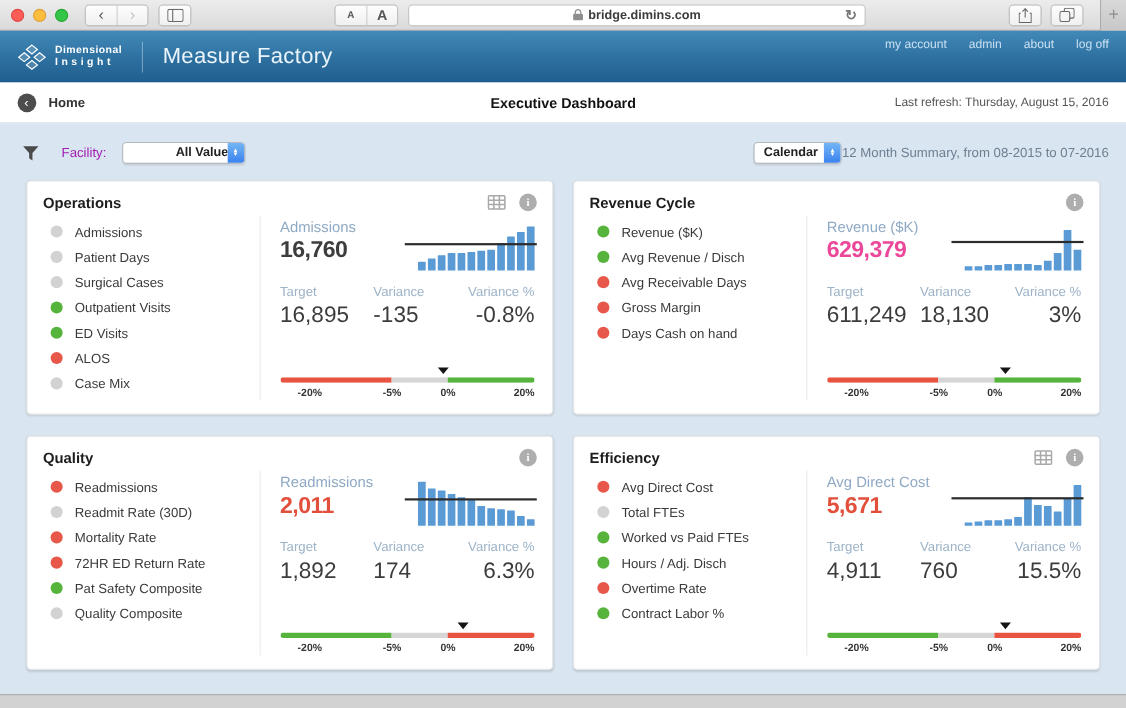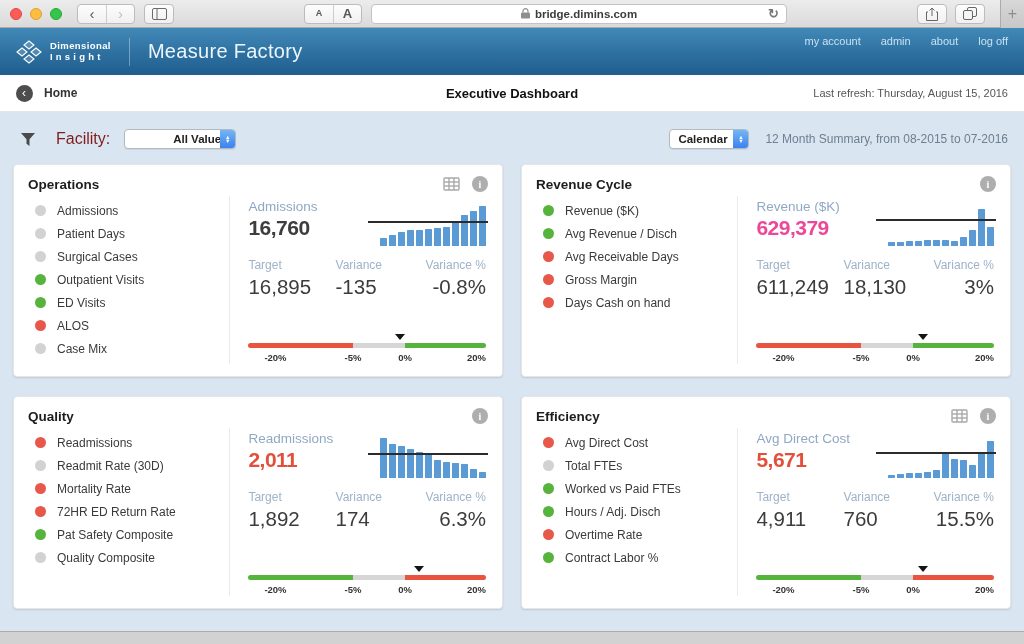--- a/index.html
+++ b/index.html
@@ -51,35 +51,35 @@
   .home-chip { display:flex; align-items:center; gap:11px; cursor:pointer; }
   .home-circle { width:17px; height:17px; border-radius:50%; background:#4d4d4d; color:#fff;
     display:flex; align-items:center; justify-content:center; font-size:12px; line-height:1; padding-right:1px; }
   .home-label { font-size:12px; font-weight:700; color:#333; }
   .page-title { position:absolute; left:50%; transform:translateX(-50%); font-size:13px; font-weight:700; color:#111; }
   .last-refresh { margin-left:auto; font-size:11px; color:#555; }
 
   
   .content { flex:1; display:flex; flex-direction:column; background:#d9e5f0; }
   .filter-row { display:flex; align-items:center; padding:17px 16px 13px 20px; gap:14px; }
-  .filter-label { font-size:16px; color:#7f1d1d; }
+  .filter-label { font-size:12px; color:#a21caf; }
   .mac-select { display:inline-flex; align-items:center; height:20px; background:#fff; border:1px solid #b3b9c0;
     border-radius:4px; font-size:11.5px; color:#222; box-shadow:0 1px 1px rgba(0,0,0,.07); cursor:pointer; }
   .sel-text { flex:1; padding:0 8px; font-weight:600; white-space:nowrap; overflow:hidden; }
   .stepper { width:15px; align-self:stretch; background:linear-gradient(#74b6f5,#3b82ee);
     border-radius:0 3px 3px 0; display:flex; flex-direction:column; align-items:center; justify-content:center;
     color:#fff; font-size:5.5px; line-height:4.5px; }
   .facility { width:112px;padding-left:40px; }
   .calendar { width:80px; }
-  .filter-right { margin-left:auto; display:flex; align-items:center; gap:16px; }
+  .filter-right { margin-left:auto; display:flex; align-items:center; }
   .summary { font-size:12px; color:#6d7f90; }
 
   
   .cards-grid { flex:1; display:grid; grid-template-columns:1fr 1fr; grid-template-rows:1fr 1fr;
-    gap:19px 18px; padding:2px 13px 22px; }
+    gap:19px 18px; padding:2px 24px 22px; }
   .card { background:#fff; border:1px solid #e4e6e8; border-radius:4px; box-shadow:0 1px 2px rgba(0,0,0,0.12);
     padding:11px 14px 12px; display:flex; flex-direction:column; min-height:0; }
   .card-head { display:flex; align-items:center; justify-content:space-between; margin-bottom:4px; }
   .card-title { font-size:13.5px; font-weight:700; color:#1d1d1d; }
   .card-icons { display:flex; align-items:center; gap:12px; }
   .table-icon { cursor:pointer; display:flex; }
   .info-icon { width:16px; height:16px; border-radius:50%; background:#aeaeae; color:#fff; font-size:10px;
     font-weight:700; display:flex; align-items:center; justify-content:center; cursor:pointer; font-family:"Liberation Serif", serif; }
   .card-body { flex:1; display:flex; min-height:0; }
   .measure-list { width:44%; list-style:none; border-right:1px solid #ebebeb; padding:3px 8px 0 2px; }

